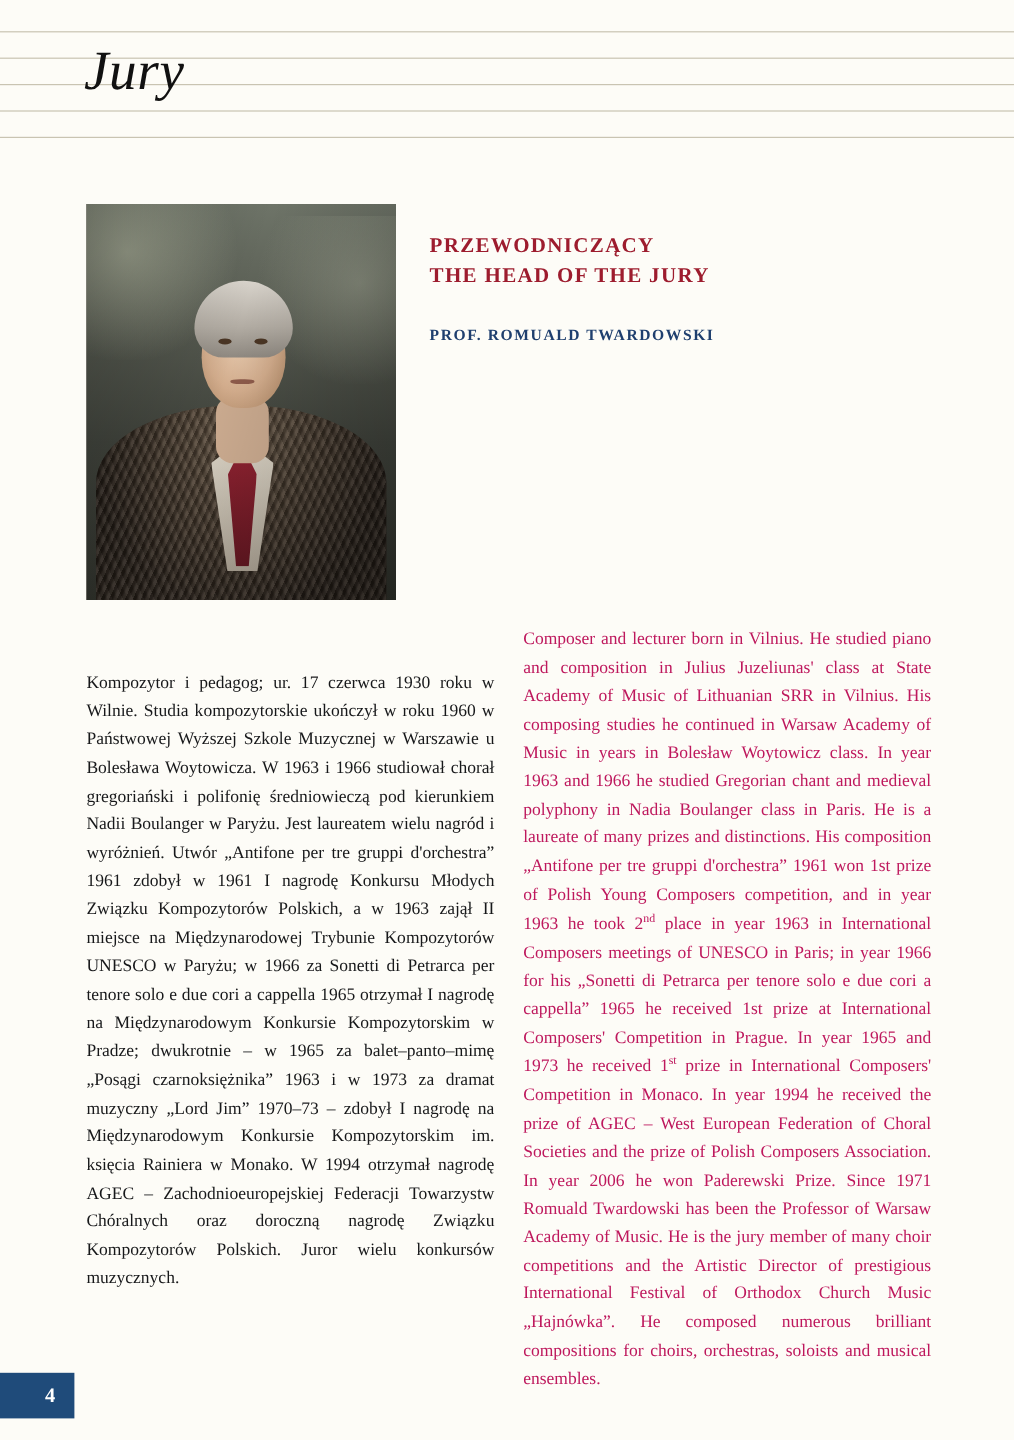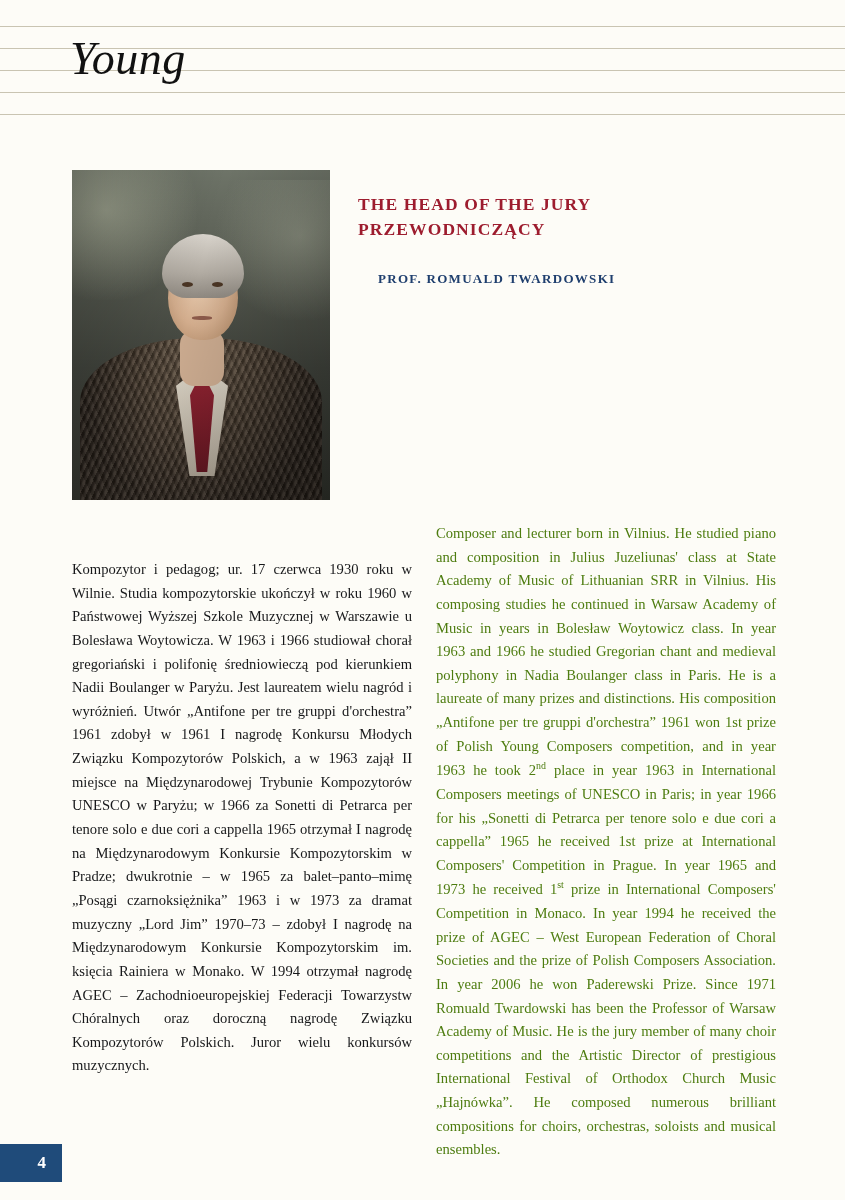--- a/index.html
+++ b/index.html
@@ -183,21 +183,20 @@
     letter-spacing: 1.1px;
     line-height: 1.45;
   }
   .person-name {
     margin-top: 28px;
     font-family: "Liberation Serif", serif;
     font-weight: bold;
     font-size: 13px;
     color: #1f3f6e;
     letter-spacing: 1.3px;
-    margin-left: 20px;
   }
   .person-country {
     margin-top: 9px;
     font-family: "Liberation Serif", serif;
     font-size: 12.5px;
     color: #3a5b86;
     letter-spacing: 2.2px;
   }
 
   
@@ -211,21 +210,21 @@
     text-justify: inter-word;
     hyphens: manual;
   }
   .col-left {
     left: 72px;
     color: #17181a;
     margin-top: 36px;
   }
   .col-right {
     left: 436px;
-    color: #4d7c0f;
+    color: #be185d;
   }
   .col p {
     margin: 0;
   }
   sup {
     font-size: 0.68em;
     vertical-align: super;
   }
 
   
@@ -261,42 +260,42 @@
 <body>
 
 <div class="staff">
   <div class="line" style="top:26px"></div>
   <div class="line" style="top:48px"></div>
   <div class="line" style="top:70px"></div>
   <div class="line" style="top:92px"></div>
   <div class="line" style="top:114px"></div>
 </div>
 
-<div class="page-title">Young</div>
+<div class="page-title">Jury</div>
 
 <div class="portrait">
   <div class="bg"></div>
   <div class="bokeh1"></div>
   <div class="bokeh2"></div>
   <div class="coat"></div>
   <div class="coat-tex"></div>
   <div class="shirt"></div>
   <div class="tie"></div>
   <div class="neck"></div>
   <div class="head"></div>
   <div class="hair"></div>
   <div class="eye-l"></div>
   <div class="eye-r"></div>
   <div class="mouth"></div>
   <div class="shadow"></div>
 </div>
 
 <div class="head-block">
+  <div class="role-title">PRZEWODNICZĄCY</div>
   <div class="role-title">THE HEAD OF THE JURY</div>
-  <div class="role-title">PRZEWODNICZĄCY</div>
   <div class="person-name">PROF. ROMUALD TWARDOWSKI</div>
 </div>
 
 <div class="col col-left">
   <p>Kompozytor i pedagog; ur. 17 czerwca 1930 roku w Wilnie. Studia kompozytorskie ukończył w roku 1960 w Państwowej Wyższej Szkole Muzycznej w Warszawie u Bolesława Woytowicza. W 1963 i 1966 studiował chorał gregoriański i polifonię średniowieczą pod kierunkiem Nadii Boulanger w Paryżu. Jest laureatem wielu nagród i wyróżnień. Utwór „Antifone per tre gruppi d'orchestra” 1961 zdobył w 1961 I nagrodę Konkursu Młodych Związku Kompozytorów Polskich, a w 1963 zajął II miejsce na Międzynarodowej Trybunie Kompozytorów UNESCO w Paryżu; w 1966 za Sonetti di Petrarca per tenore solo e due cori a cappella 1965 otrzymał I nagrodę na Międzynarodowym Konkursie Kompozytorskim w Pradze; dwukrotnie – w 1965 za balet–panto–mimę „Posągi czarnoksiężnika” 1963 i w 1973 za dramat muzyczny „Lord Jim” 1970–73 – zdobył I nagrodę na Międzynarodowym Konkursie Kompozytorskim im. księcia Rainiera w Monako. W 1994 otrzymał nagrodę AGEC – Zachodnioeuropejskiej Federacji Towarzystw Chóralnych oraz doroczną nagrodę Związku Kompozytorów Polskich. Juror wielu konkursów muzycznych.</p>
 </div>
 
 <div class="col col-right">
   <p><span>Composer and lecturer born in Vilnius. He studied piano and composition in Julius Juzeliunas' class at State Academy of Music of Lithuanian SRR in Vilnius. His composing studies he continued in Warsaw Academy of Music in years in Bolesław Woytowicz class. In year 1963 and 1966 he studied Gregorian chant and medieval polyphony in Nadia Boulanger class in Paris. He is a laureate of many prizes and distinctions. His composition „Antifone per tre gruppi d'orchestra” 1961 won 1st prize of Polish Young Composers competition, and in year 1963 he took 2</span><sup>nd</sup><span> place in year 1963 in International Composers meetings of UNESCO in Paris; in year 1966 for his „Sonetti di Petrarca per tenore solo e due cori a cappella” 1965 he received 1st prize at International Composers' Competition in Prague. In year 1965 and 1973 he received 1</span><sup>st</sup><span> prize in International Composers' Competition in Monaco. In year 1994 he received the prize of AGEC – West European Federation of Choral Societies and the prize of Polish Composers Association. In year 2006 he won Paderewski Prize. Since 1971 Romuald Twardowski has been the Professor of Warsaw Academy of Music. He is the jury member of many choir competitions and the Artistic Director of prestigious International Festival of Orthodox Church Music „Hajnówka”. He composed numerous brilliant compositions for choirs, orchestras, soloists and musical ensembles.</span></p>
 </div>

